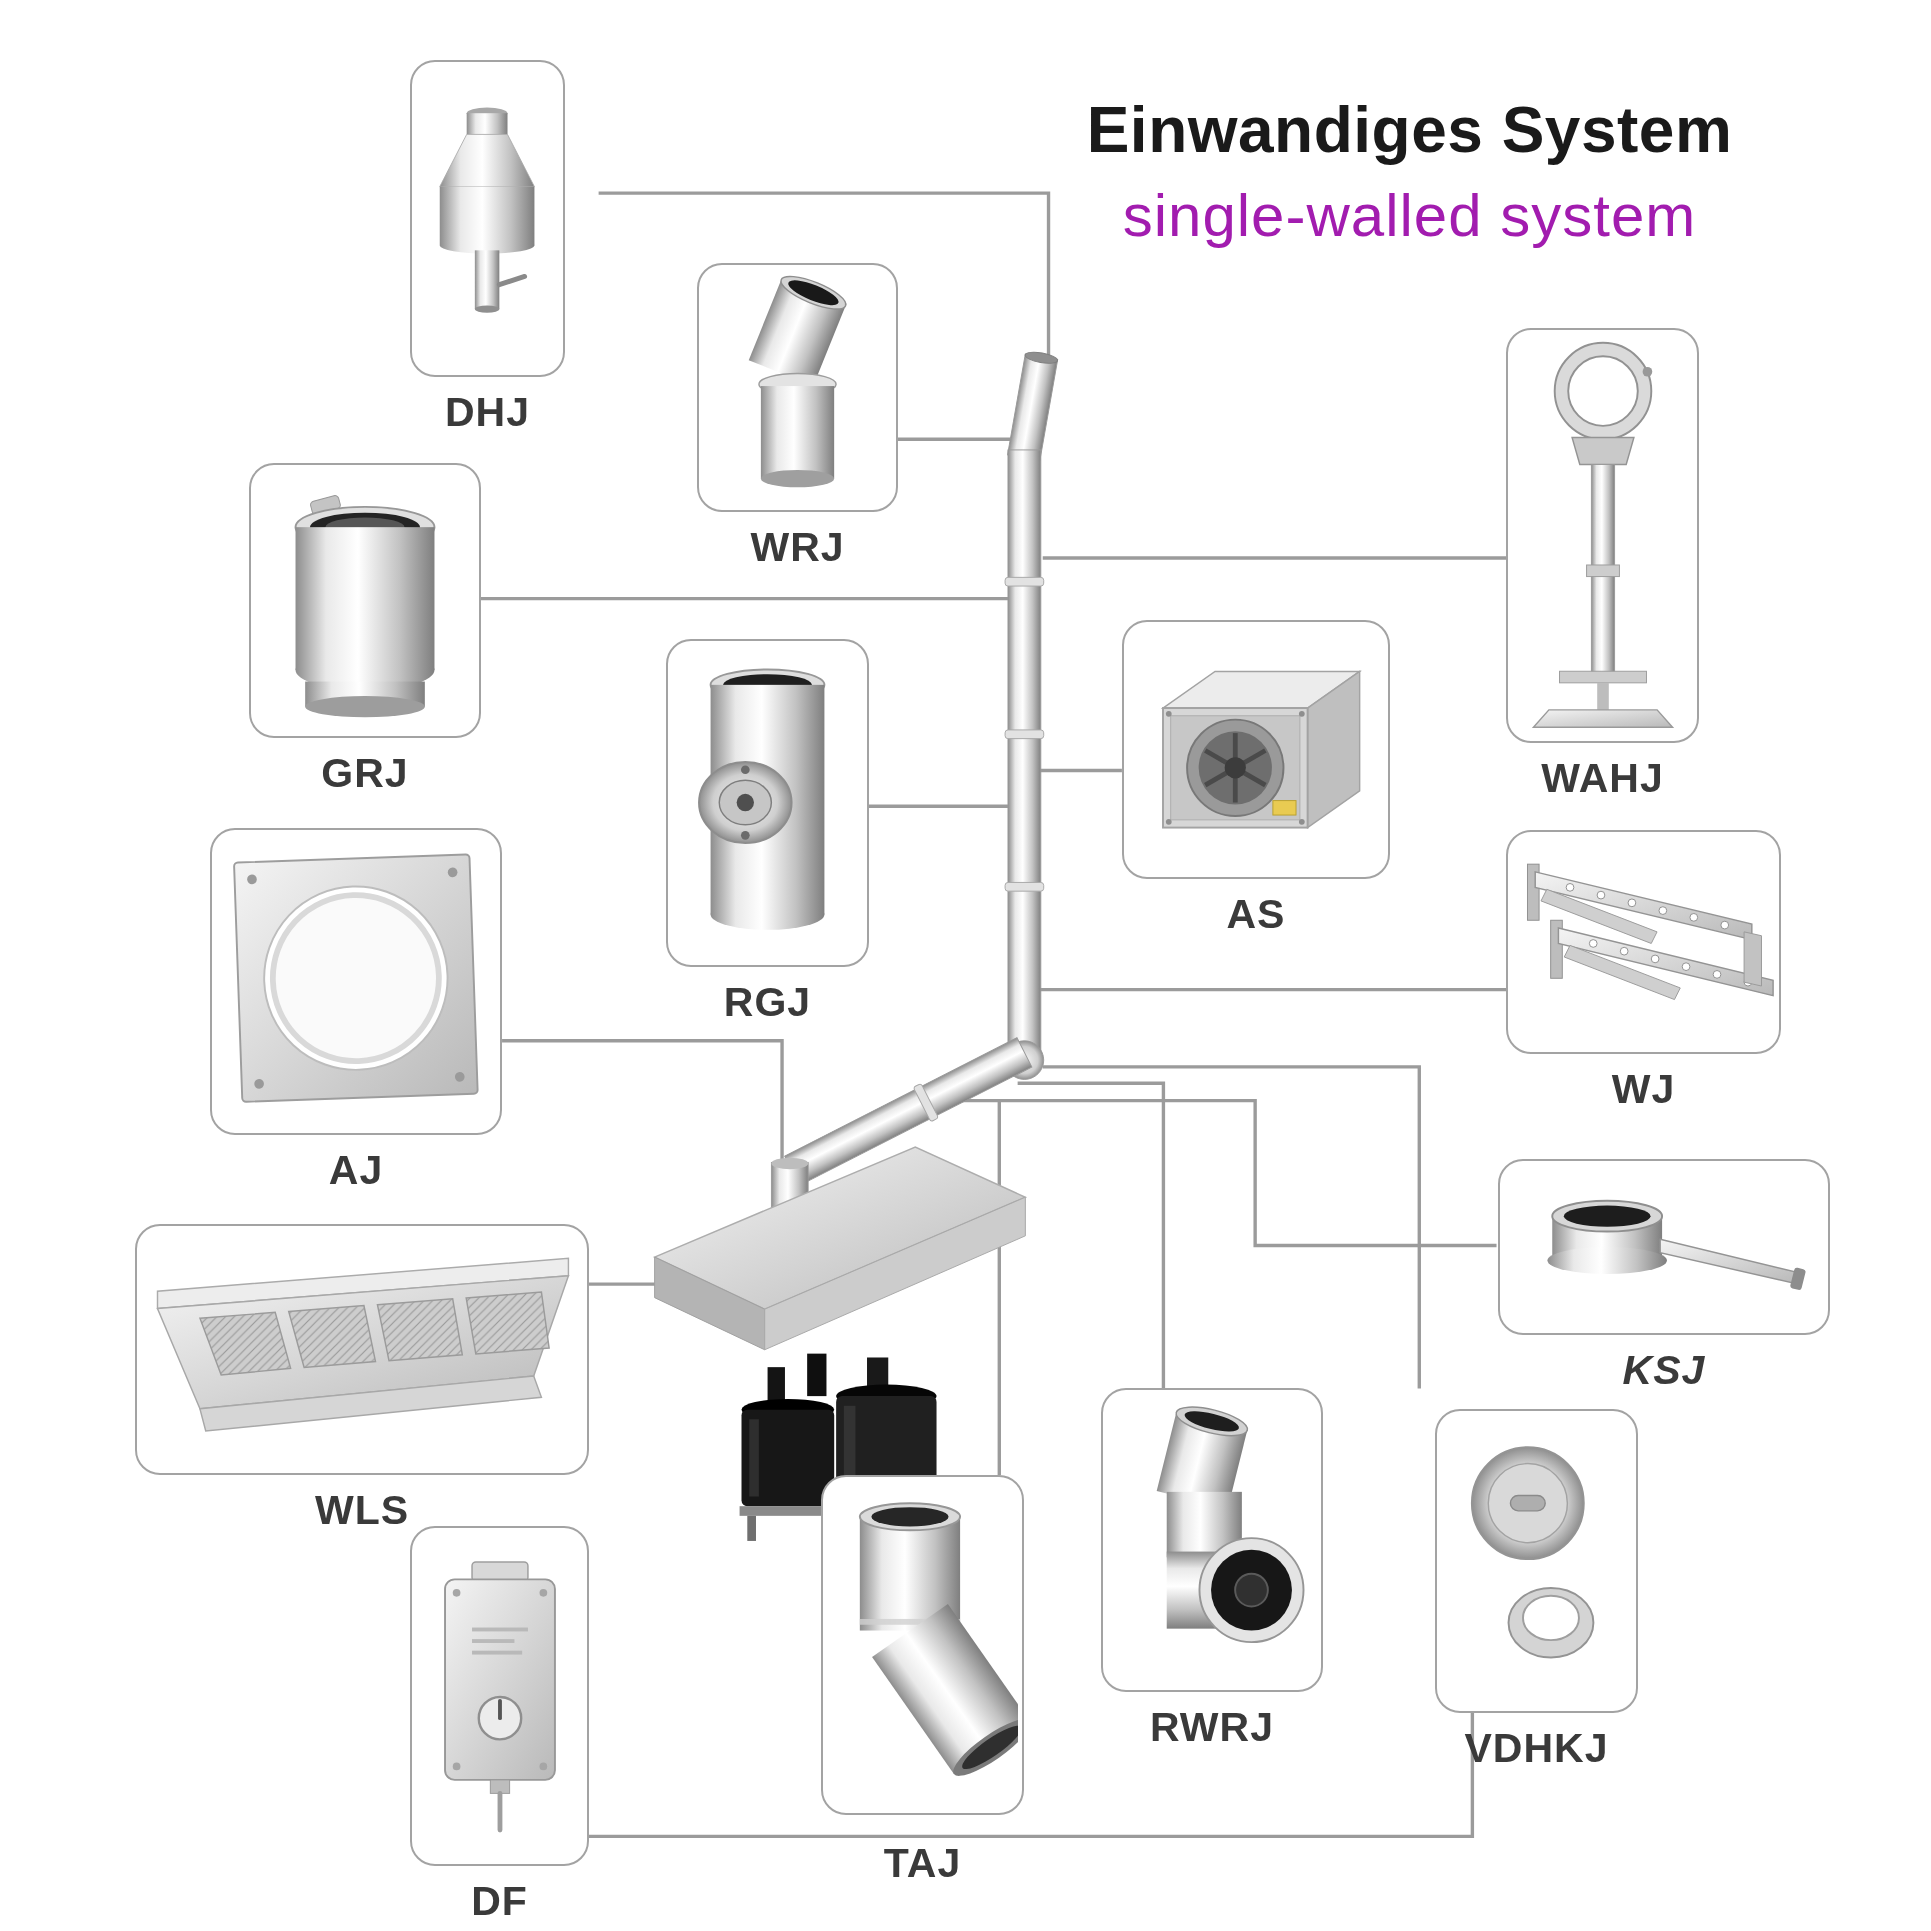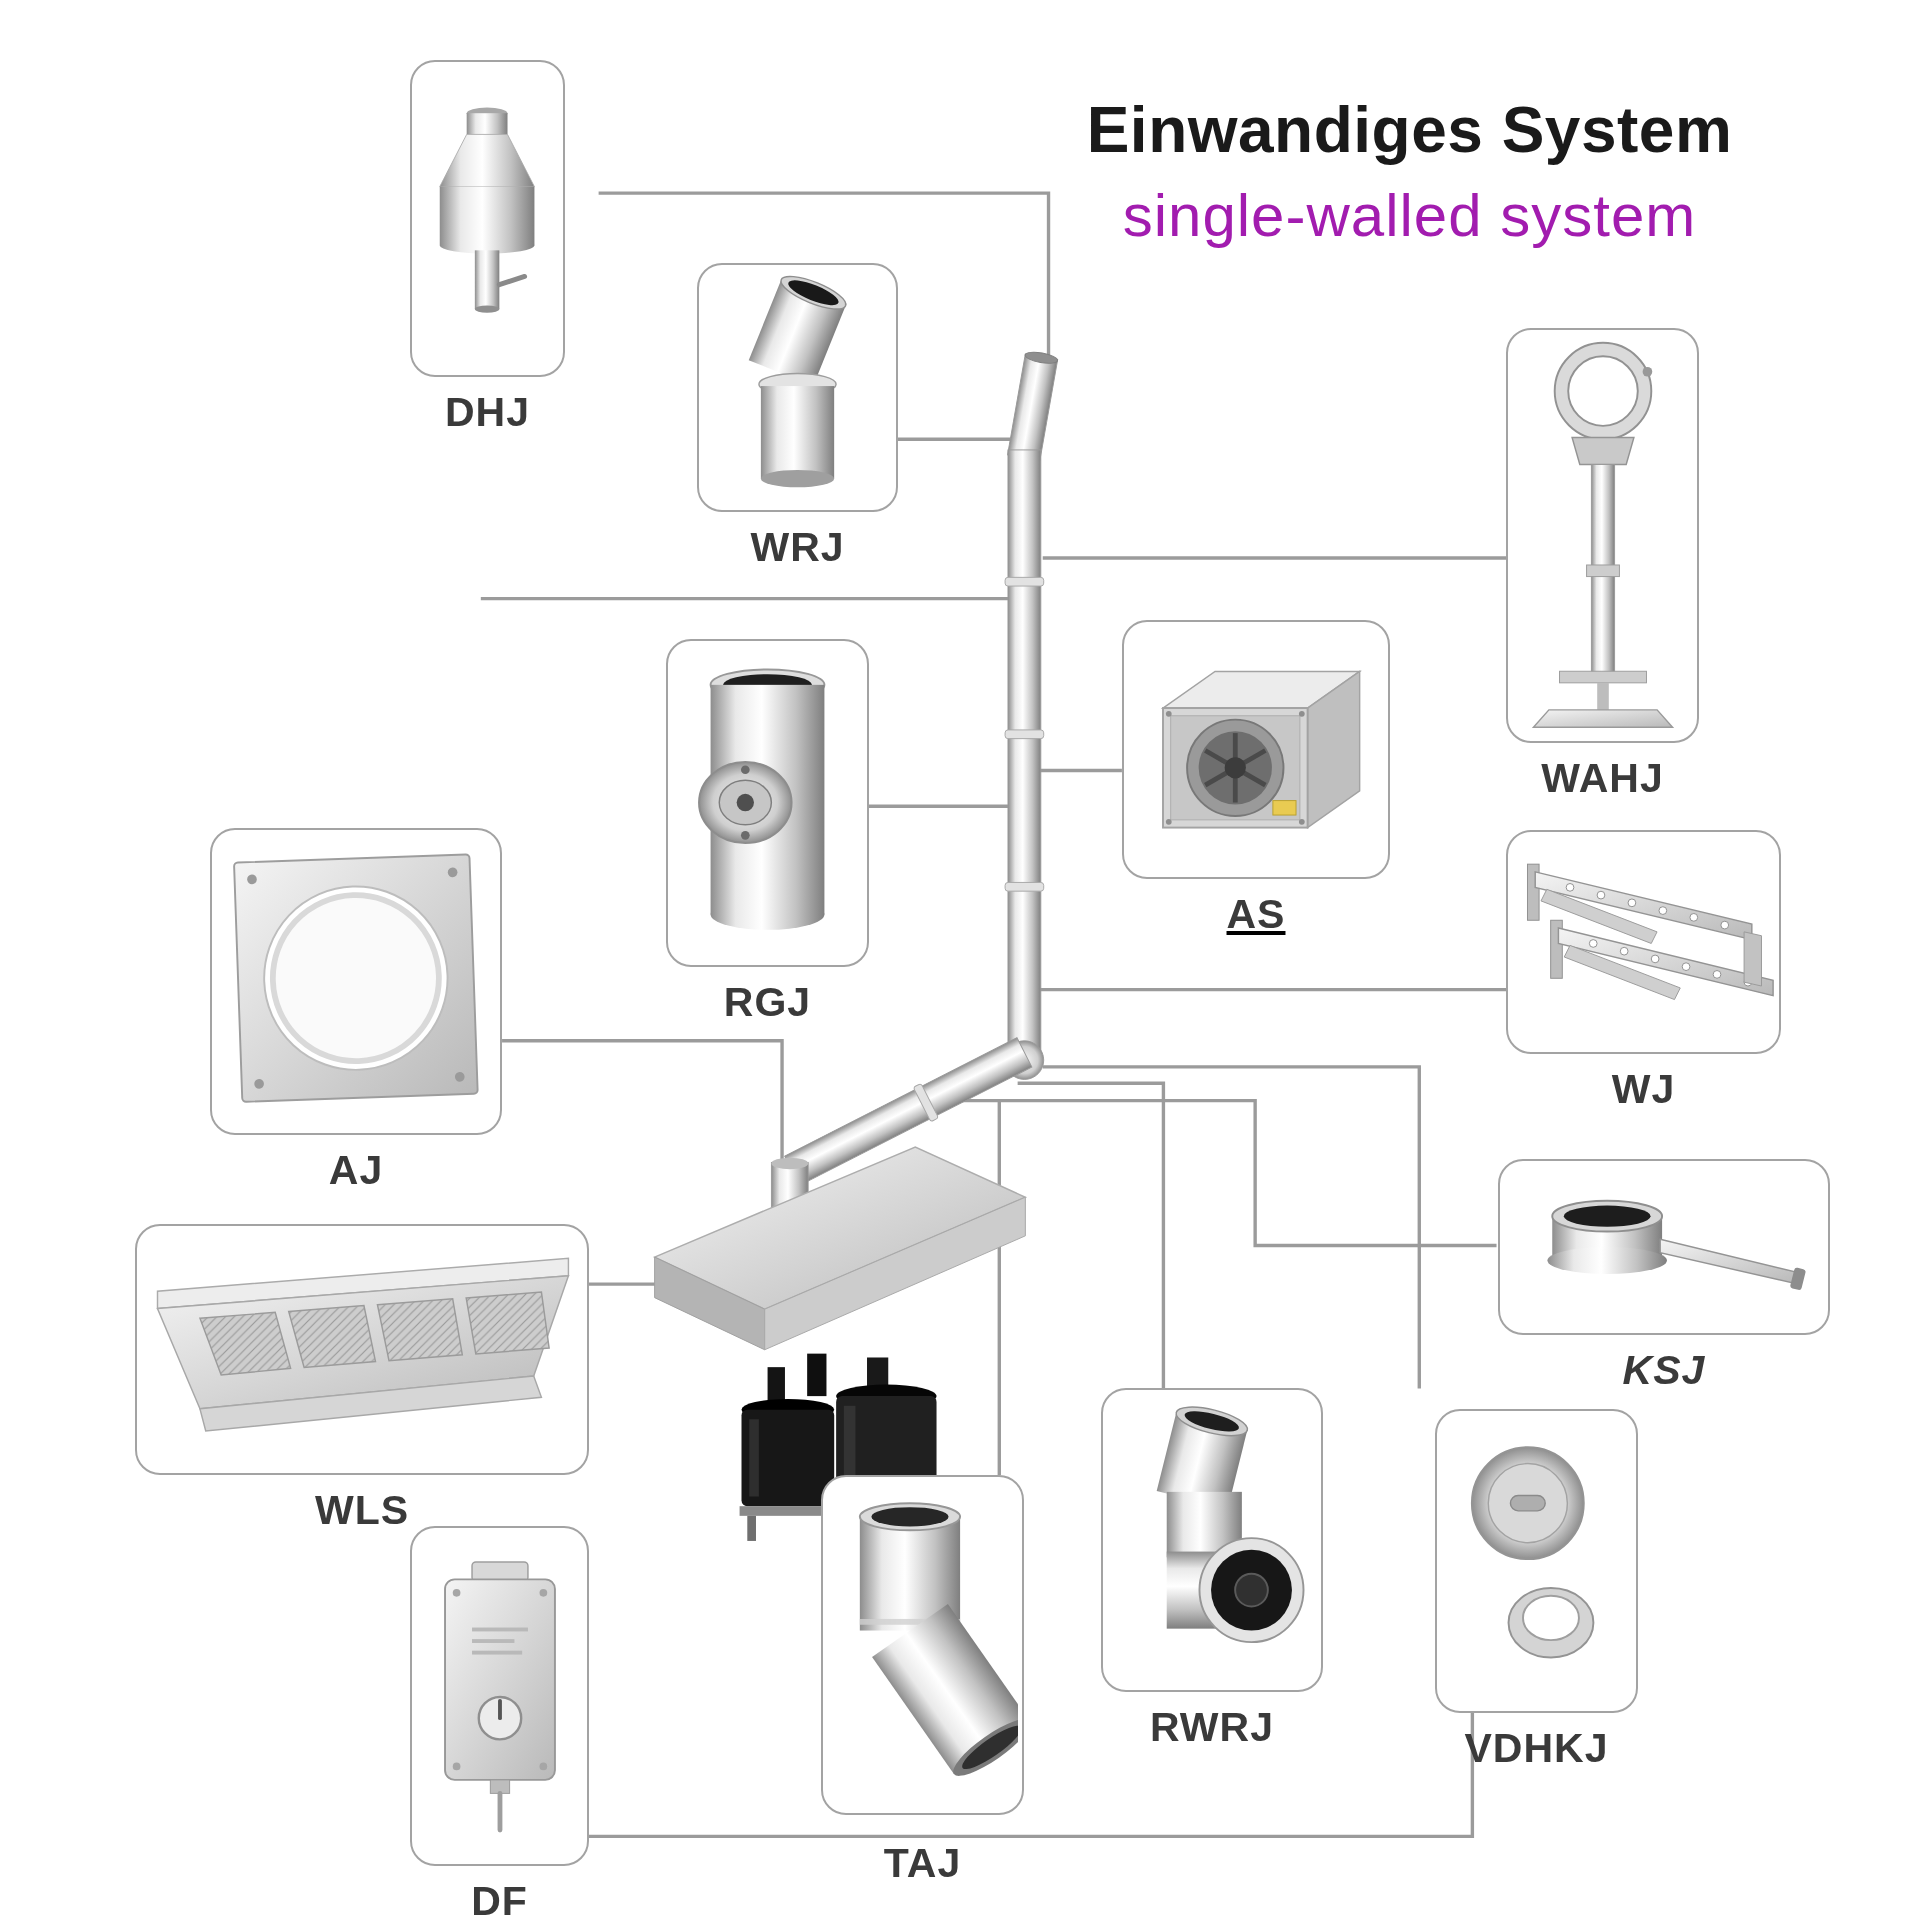--- a/index.html
+++ b/index.html
@@ -148,20 +148,35 @@
           <ellipse cx="97" cy="18" rx="28" ry="8" fill="#191919"></ellipse>
         </g>
         <ellipse cx="97" cy="116" rx="40" ry="11" fill="#e3e3e3" stroke="#9d9d9d" stroke-width="1.5"></ellipse>
         <rect x="59" y="118" width="76" height="96" fill="url(#mh)"></rect>
         <ellipse cx="97" cy="214" rx="38" ry="9" fill="#9f9f9f"></ellipse>
       </svg>
     </div>
     <div class="label">WRJ</div>
   </div>
 
+  <div class="component" style="left:249px;top:463px;width:232px;">
+    <div class="box" style="height:275px;">
+      <svg width="220" height="259" viewBox="0 0 228 268">
+        <rect x="58" y="28" width="30" height="14" rx="4" fill="#c4c4c4" stroke="#979797" stroke-width="1" transform="rotate(-15 73 35)"></rect>
+        <ellipse cx="114" cy="58" rx="72" ry="21" fill="#e0e0e0" stroke="#989898" stroke-width="2"></ellipse>
+        <ellipse cx="114" cy="58" rx="57" ry="15" fill="#242424"></ellipse>
+        <ellipse cx="114" cy="58" rx="41" ry="10" fill="#565656"></ellipse>
+        <rect x="42" y="58" width="144" height="148" fill="url(#mh)"></rect>
+        <ellipse cx="114" cy="206" rx="72" ry="21" fill="url(#mh)"></ellipse>
+        <rect x="52" y="218" width="124" height="26" fill="url(#mh)"></rect>
+        <ellipse cx="114" cy="244" rx="62" ry="11" fill="#9d9d9d"></ellipse>
+      </svg>
+    </div>
+    <div class="label">GRJ</div>
+  </div>
 
   <div class="component" style="left:666px;top:639px;width:203px;">
     <div class="box" style="height:328px;">
       <svg width="191" height="311" viewBox="0 0 198 322">
         <ellipse cx="99" cy="38" rx="59" ry="16" fill="#dedede" stroke="#989898" stroke-width="2"></ellipse>
         <ellipse cx="99" cy="38" rx="46" ry="11" fill="#1f1f1f"></ellipse>
         <rect x="40" y="38" width="118" height="238" fill="url(#mh)"></rect>
         <ellipse cx="99" cy="276" rx="59" ry="16" fill="url(#mh)"></ellipse>
         <ellipse cx="76" cy="160" rx="48" ry="42" fill="url(#disc)" stroke="#8d8d8d" stroke-width="2"></ellipse>
         <ellipse cx="76" cy="160" rx="27" ry="23" fill="#c6c6c6" stroke="#7e7e7e" stroke-width="1.5"></ellipse>
@@ -325,21 +340,21 @@
         <rect x="82" y="132" width="24" height="222" fill="url(#mh)" stroke="#9a9a9a" stroke-width="1"></rect>
         <rect x="77" y="236" width="34" height="12" fill="#cdcdcd" stroke="#9c9c9c" stroke-width="1"></rect>
         <rect x="49" y="346" width="90" height="12" fill="#cdcdcd" stroke="#9c9c9c" stroke-width="1"></rect>
         <rect x="88" y="358" width="12" height="28" fill="#bdbdbd"></rect>
         <polygon points="38,386 150,386 166,404 22,404" fill="url(#plate)" stroke="#9a9a9a" stroke-width="1.5"></polygon>
       </svg>
     </div>
     <div class="label">WAHJ</div>
   </div>
 
-  <div class="component" style="left:1122px;top:620px;width:268px;text-decoration:underline;">
+  <div class="component" style="left:1122px;top:620px;width:268px;">
     <div class="box" style="height:259px;">
       <svg width="257" height="241" viewBox="0 0 266 250">
         <polygon points="36,82 90,44 240,44 186,82" fill="#ececec" stroke="#a3a3a3" stroke-width="1.5"></polygon>
         <polygon points="186,82 240,44 240,168 186,206" fill="#bfbfbf" stroke="#a3a3a3" stroke-width="1.5"></polygon>
         <rect x="36" y="82" width="150" height="124" fill="#d7d7d7" stroke="#a3a3a3" stroke-width="2"></rect>
         <rect x="44" y="90" width="134" height="108" fill="#c7c7c7" stroke="#adadad" stroke-width="1"></rect>
         <circle cx="111" cy="144" r="50" fill="#9a9a9a" stroke="#787878" stroke-width="2"></circle>
         <circle cx="111" cy="144" r="38" fill="#6e6e6e"></circle>
         <g stroke="#4a4a4a" stroke-width="5">
           <line x1="111" y1="134" x2="111" y2="108"></line>

